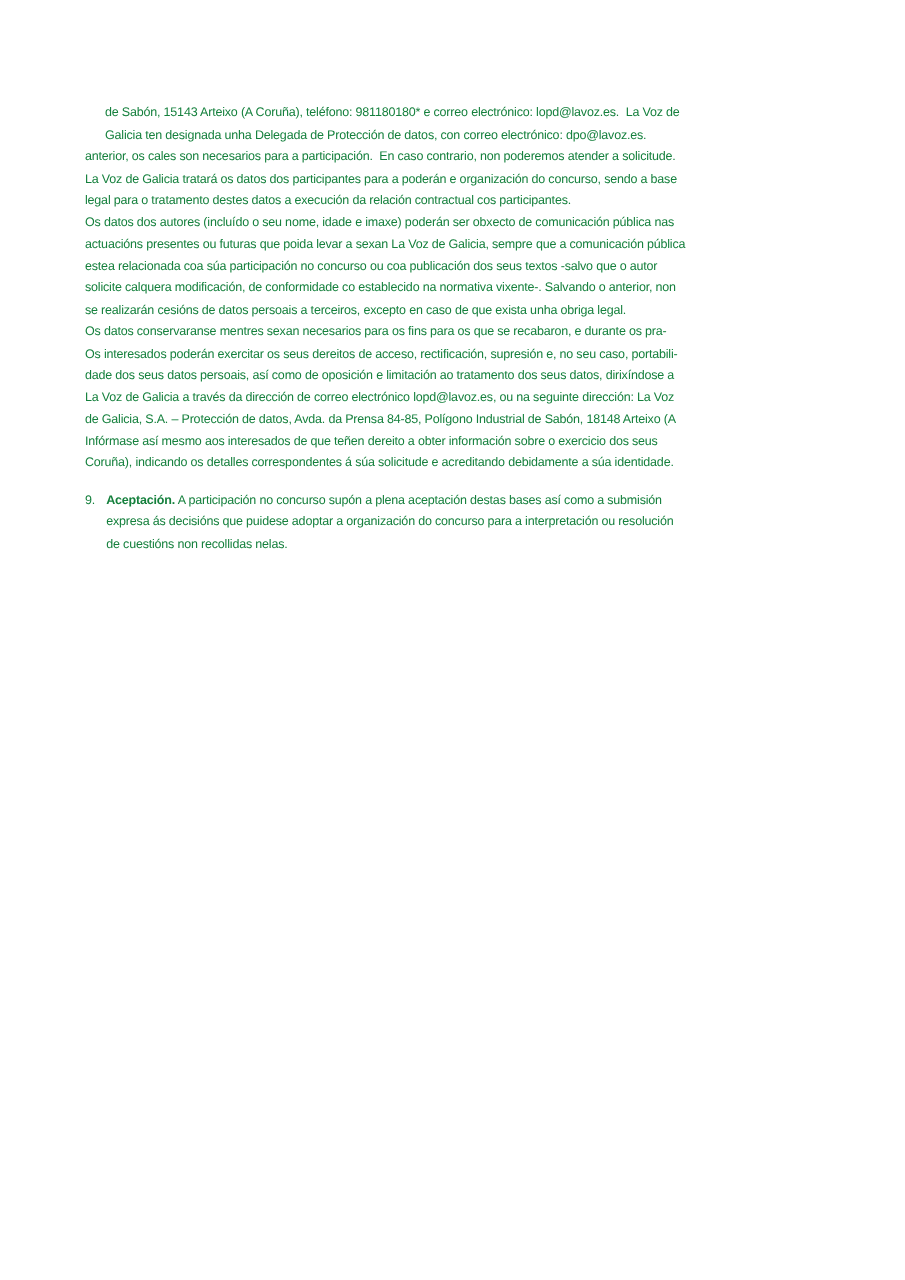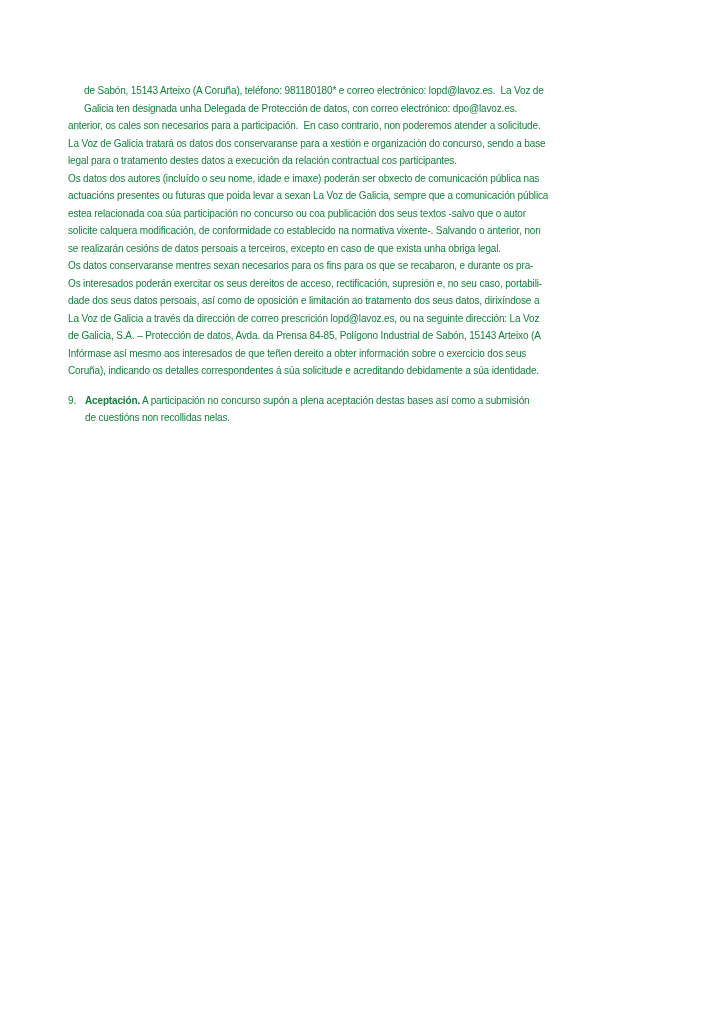--- a/index.html
+++ b/index.html
@@ -58,45 +58,46 @@
     <div class="paragraph hang-indent">
       <div class="line">de Sabón, 15143 Arteixo (A Coruña), teléfono: 981180180* e correo electrónico: lopd@lavoz.es.  La Voz de</div>
       <div class="line">Galicia ten designada unha Delegada de Protección de datos, con correo electrónico: dpo@lavoz.es.</div>
     </div>
 
     <div class="paragraph">
       <div class="line">anterior, os cales son necesarios para a participación.  En caso contrario, non poderemos atender a solicitude.</div>
     </div>
 
     <div class="paragraph">
-      <div class="line">La Voz de Galicia tratará os datos dos conservaranse para a xestión e organización do concurso, sendo a base</div>
+      <div class="line">La Voz de Galicia tratará os datos dos participantes para a poderán e organización do concurso, sendo a base</div>
       <div class="line">legal para o tratamento destes datos a execución da relación contractual cos participantes.</div>
     </div>
 
     <div class="paragraph">
       <div class="line">Os datos dos autores (incluído o seu nome, idade e imaxe) poderán ser obxecto de comunicación pública nas</div>
       <div class="line">actuacións presentes ou futuras que poida levar a sexan La Voz de Galicia, sempre que a comunicación pública</div>
       <div class="line">estea relacionada coa súa participación no concurso ou coa publicación dos seus textos -salvo que o autor</div>
       <div class="line">solicite calquera modificación, de conformidade co establecido na normativa vixente-. Salvando o anterior, non</div>
       <div class="line">se realizarán cesións de datos persoais a terceiros, excepto en caso de que exista unha obriga legal.</div>
     </div>
 
     <div class="paragraph">
       <div class="line">Os datos conservaranse mentres sexan necesarios para os fins para os que se recabaron, e durante os pra-</div>
     </div>
 
     <div class="paragraph">
       <div class="line">Os interesados poderán exercitar os seus dereitos de acceso, rectificación, supresión e, no seu caso, portabili-</div>
       <div class="line">dade dos seus datos persoais, así como de oposición e limitación ao tratamento dos seus datos, dirixíndose a</div>
-      <div class="line">La Voz de Galicia a través da dirección de correo prescrición lopd@lavoz.es, ou na seguinte dirección: La Voz</div>
-      <div class="line">de Galicia, S.A. – Protección de datos, Avda. da Prensa 84-85, Polígono Industrial de Sabón, 15143 Arteixo (A</div>
+      <div class="line">La Voz de Galicia a través da dirección de correo electrónico lopd@lavoz.es, ou na seguinte dirección: La Voz</div>
+      <div class="line">de Galicia, S.A. – Protección de datos, Avda. da Prensa 84-85, Polígono Industrial de Sabón, 18148 Arteixo (A</div>
       <div class="line">Infórmase así mesmo aos interesados de que teñen dereito a obter información sobre o exercicio dos seus</div>
       <div class="line">Coruña), indicando os detalles correspondentes á súa solicitude e acreditando debidamente a súa identidade.</div>
     </div>
 
     <div class="numbered-item">
       <span class="num line">9.</span>
       <div class="line"><span class="item-title">Aceptación.</span><span> A participación no concurso supón a plena aceptación destas bases así como a submisión</span></div>
+      <div class="line">expresa ás decisións que puidese adoptar a organización do concurso para a interpretación ou resolución</div>
       <div class="line">de cuestións non recollidas nelas.</div>
     </div>
 
   </div>
 </div>
 
 </body></html>

